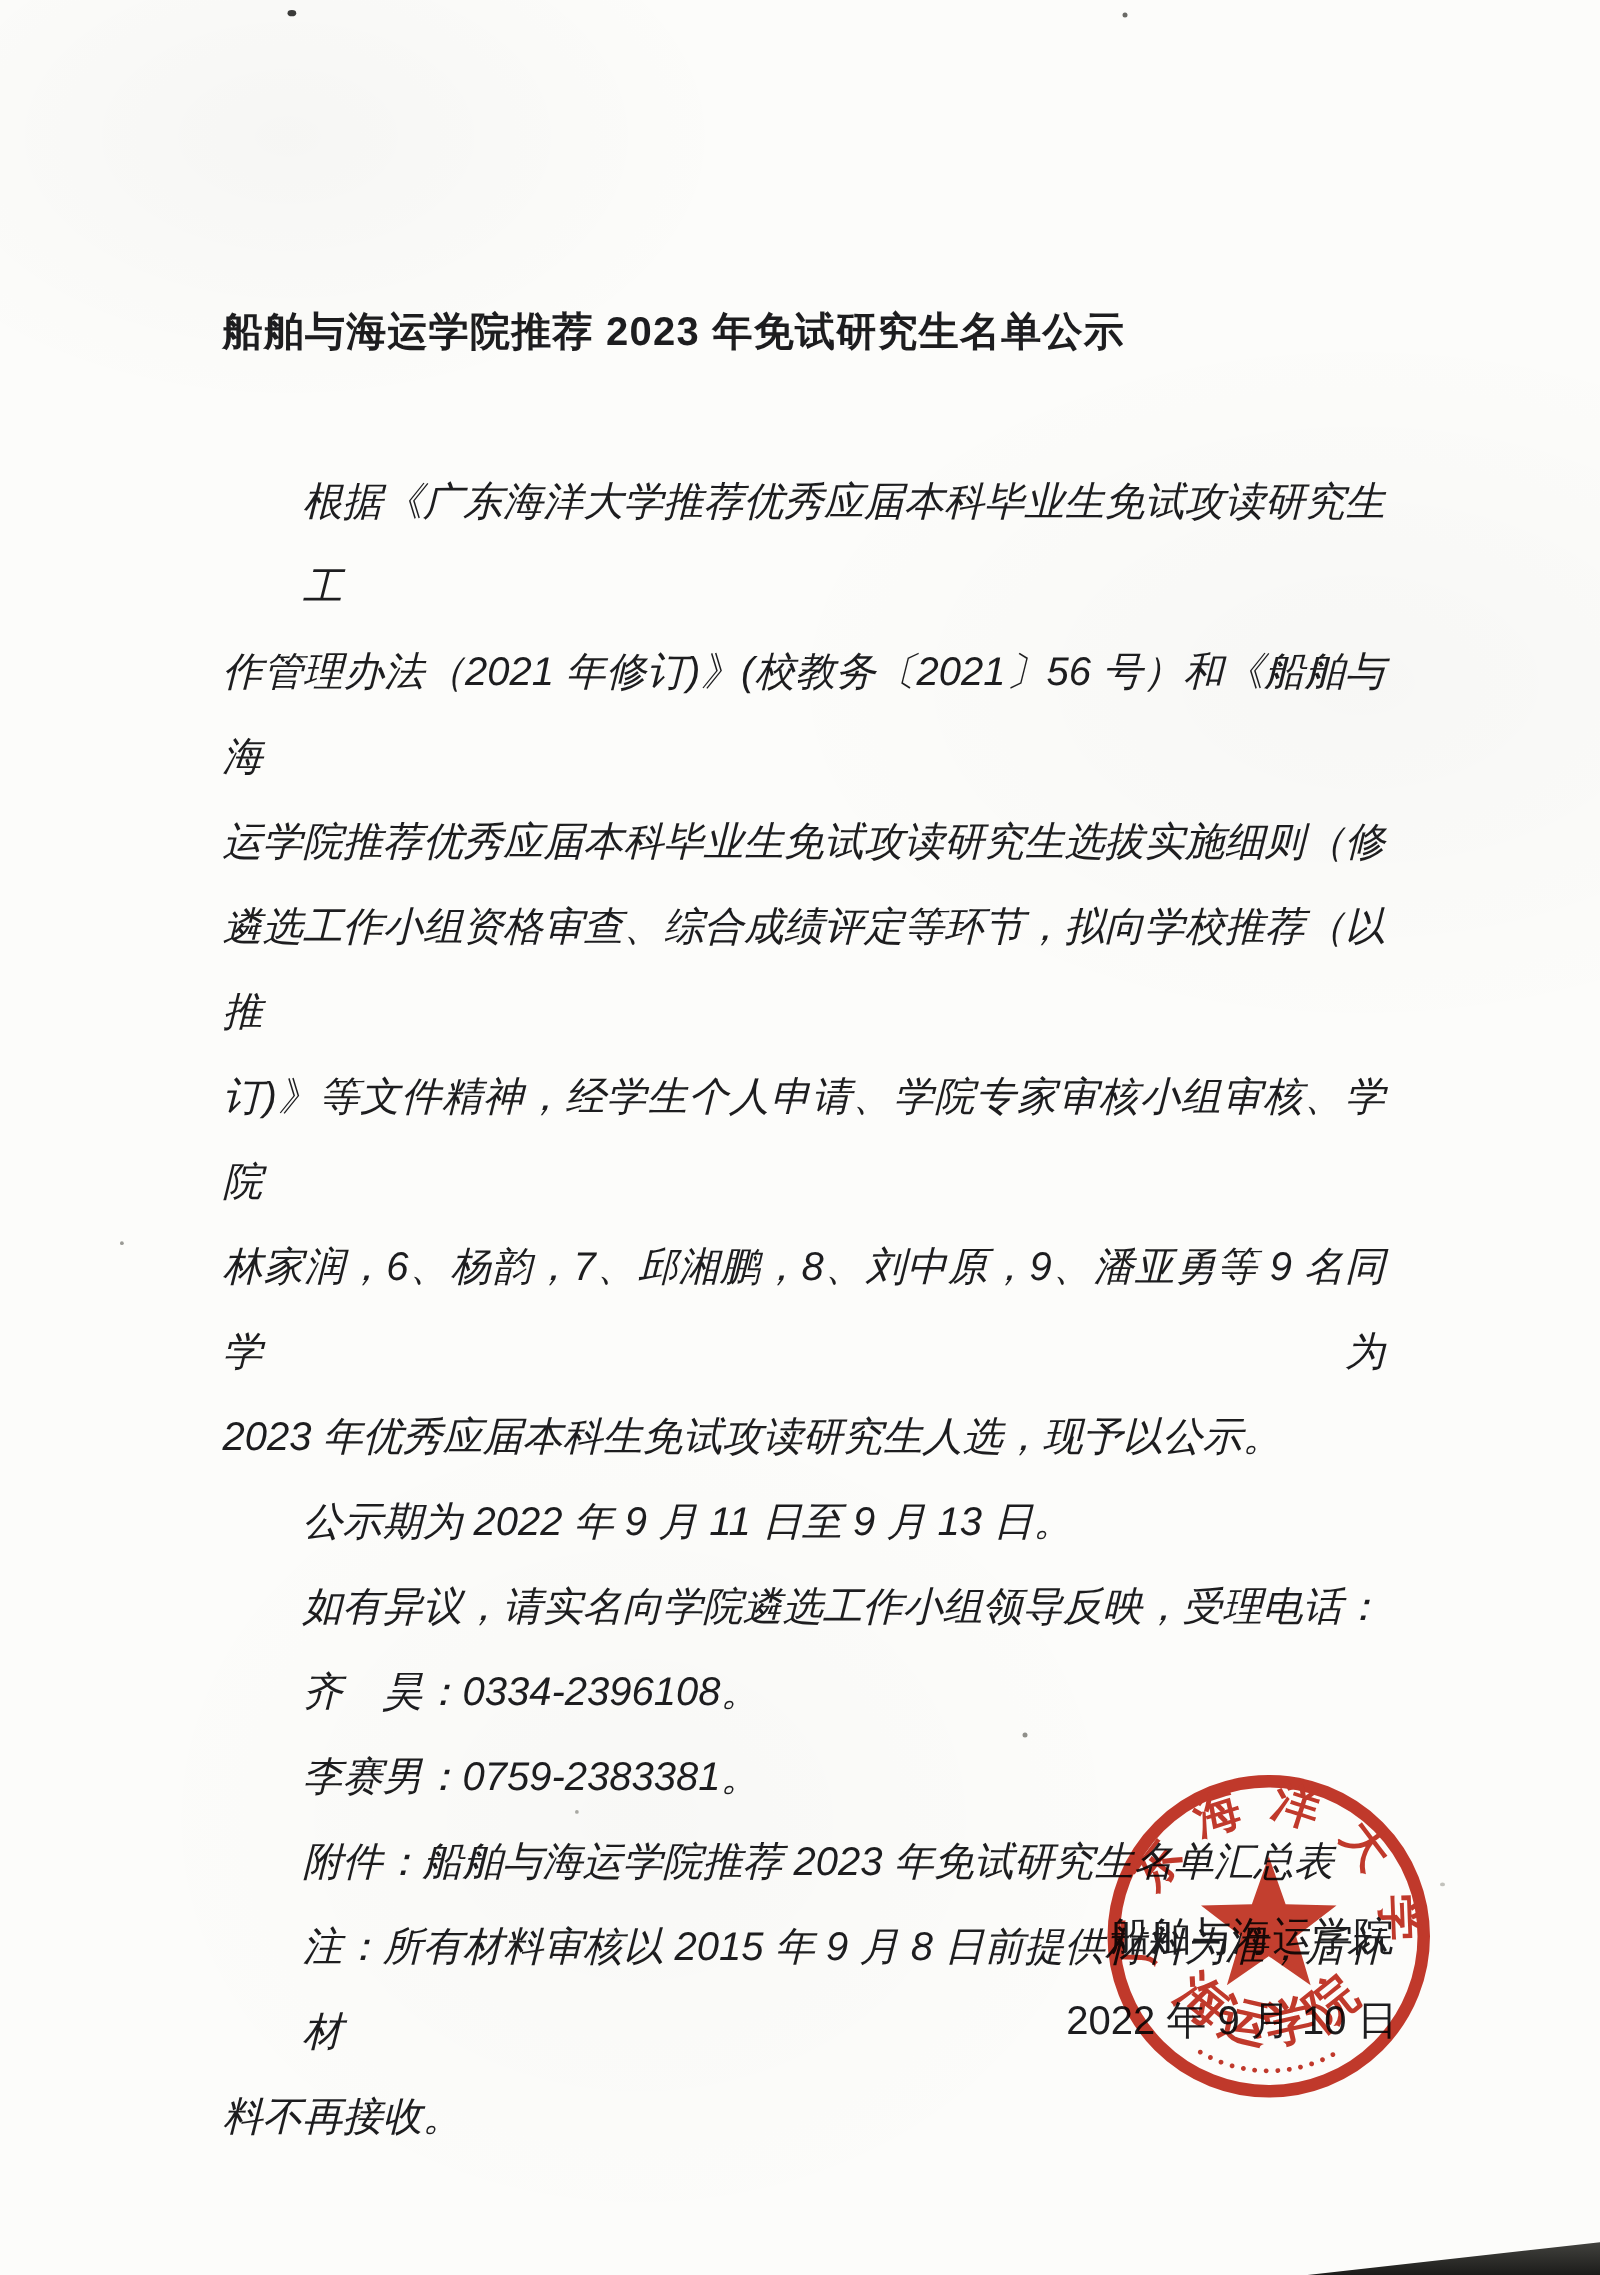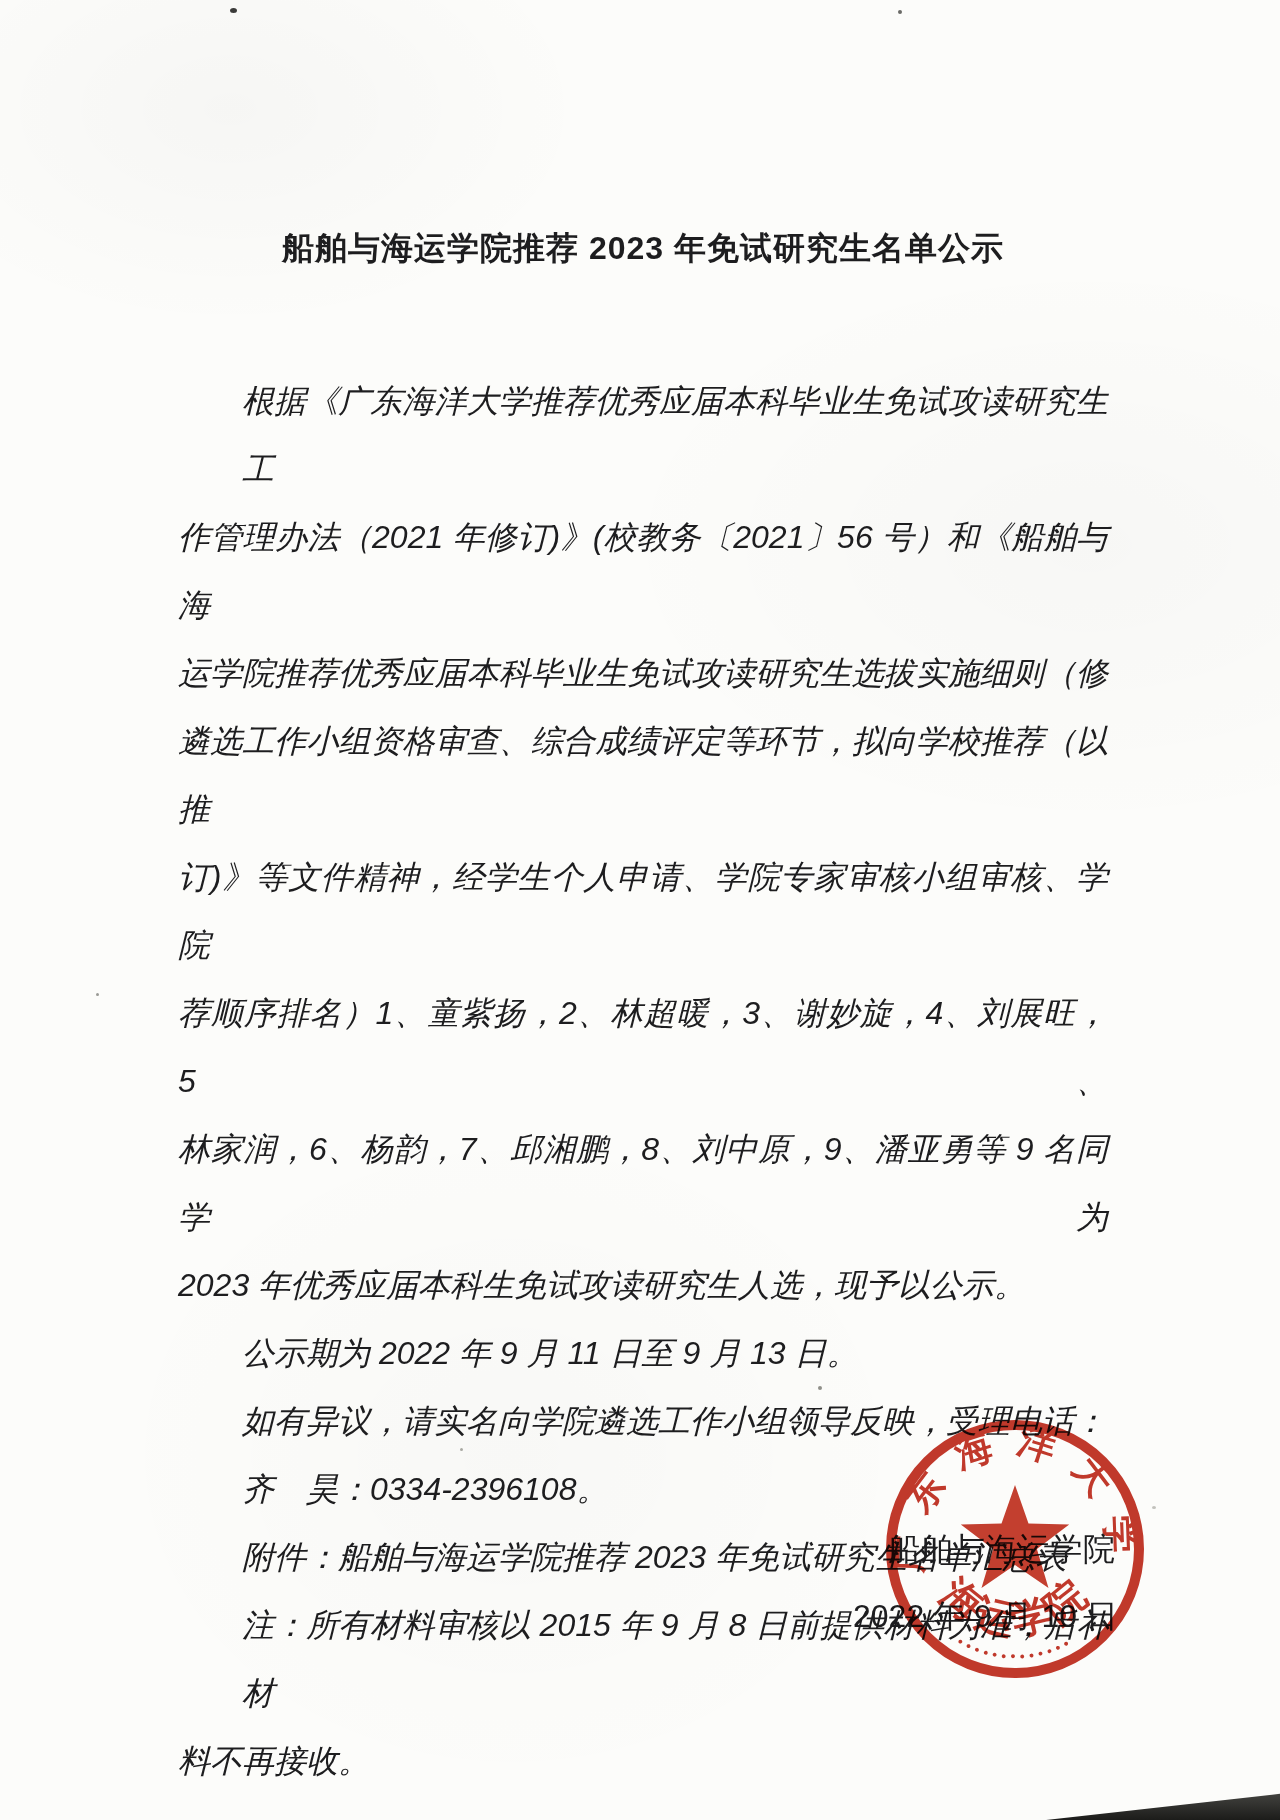--- a/index.html
+++ b/index.html
@@ -8,22 +8,22 @@
     background:
       radial-gradient(520px 320px at 18% 6%, rgba(0,0,0,0.022), rgba(0,0,0,0) 70%),
       radial-gradient(700px 420px at 85% 30%, rgba(0,0,0,0.018), rgba(0,0,0,0) 70%),
       radial-gradient(600px 500px at 40% 80%, rgba(0,0,0,0.015), rgba(0,0,0,0) 70%),
       #fcfcfa;
     font-family:"Liberation Sans", sans-serif;
     color:#1d1d1f;
   }
   .page{position:absolute;inset:0;}
   .doc-title{
-    position:absolute;left:178px;top:227px;width:930px;
-    text-align:center;font-size:32px;font-weight:600;letter-spacing:1px;
+    position:absolute;left:178px;top:244px;width:930px;
+    text-align:left;font-size:32px;font-weight:600;letter-spacing:1px;
     white-space:nowrap;
   }
   .doc-body{
     position:absolute;left:178px;top:367px;width:930px;
     font-size:32px;line-height:68px;
   }
   .line{white-space:normal;font-style:italic;}
   .line.indent{padding-left:64px;}
   .line.justify{text-align:justify;text-align-last:justify;}
   .sig-org{
@@ -59,26 +59,26 @@
 
   <div class="doc-title">船舶与海运学院推荐 2023 年免试研究生名单公示</div>
 
   <div class="doc-body">
 
   <div class="line indent justify">根据《广东海洋大学推荐优秀应届本科毕业生免试攻读研究生工</div>
       <div class="line justify">作管理办法（2021 年修订)》(校教务〔2021〕56 号）和《船舶与海</div>
       <div class="line justify">运学院推荐优秀应届本科毕业生免试攻读研究生选拔实施细则（修</div>
       <div class="line justify">遴选工作小组资格审查、综合成绩评定等环节，拟向学校推荐（以推</div>
       <div class="line justify">订)》等文件精神，经学生个人申请、学院专家审核小组审核、学院</div>
-      <div class="line justify">荐顺序排名）1、童紫扬，2、林超暖，3、谢妙旋，4、刘展旺，5、</div>
       <div class="line justify">林家润，6、杨韵，7、邱湘鹏，8、刘中原，9、潘亚勇等 9 名同学为</div>
       <div class="line">2023 年优秀应届本科生免试攻读研究生人选，现予以公示。</div>
       <div class="line indent">公示期为 2022 年 9 月 11 日至 9 月 13 日。</div>
       <div class="line indent">如有异议，请实名向学院遴选工作小组领导反映，受理电话：</div>
       <div class="line indent">齐　昊：0334-2396108。</div>
+      <div class="line indent">李赛男：0759-2383381。</div>
       <div class="line indent">附件：船舶与海运学院推荐 2023 年免试研究生名单汇总表</div>
       <div class="line indent justify">注：所有材料审核以 2015 年 9 月 8 日前提供材料为准，后补材</div>
       <div class="line">料不再接收。</div>
     </div>
 
   <div class="sig-org">船舶与海运学院</div>
 
   <div class="sig-date">2022 年 9 月 10 日</div>
 
   <div class="seal">

